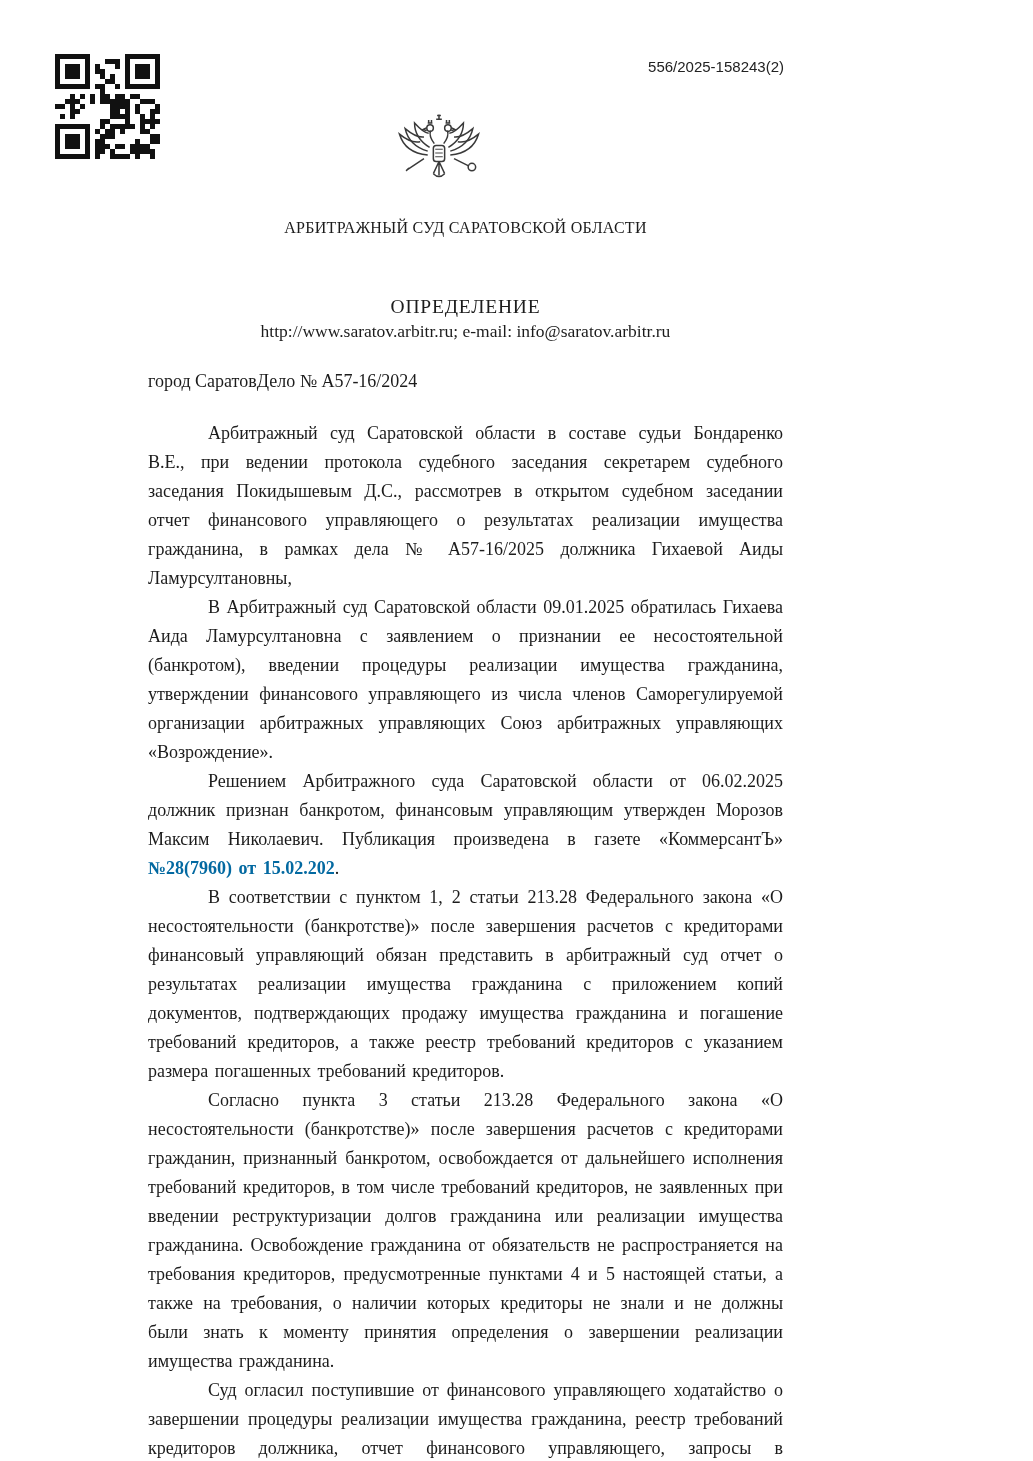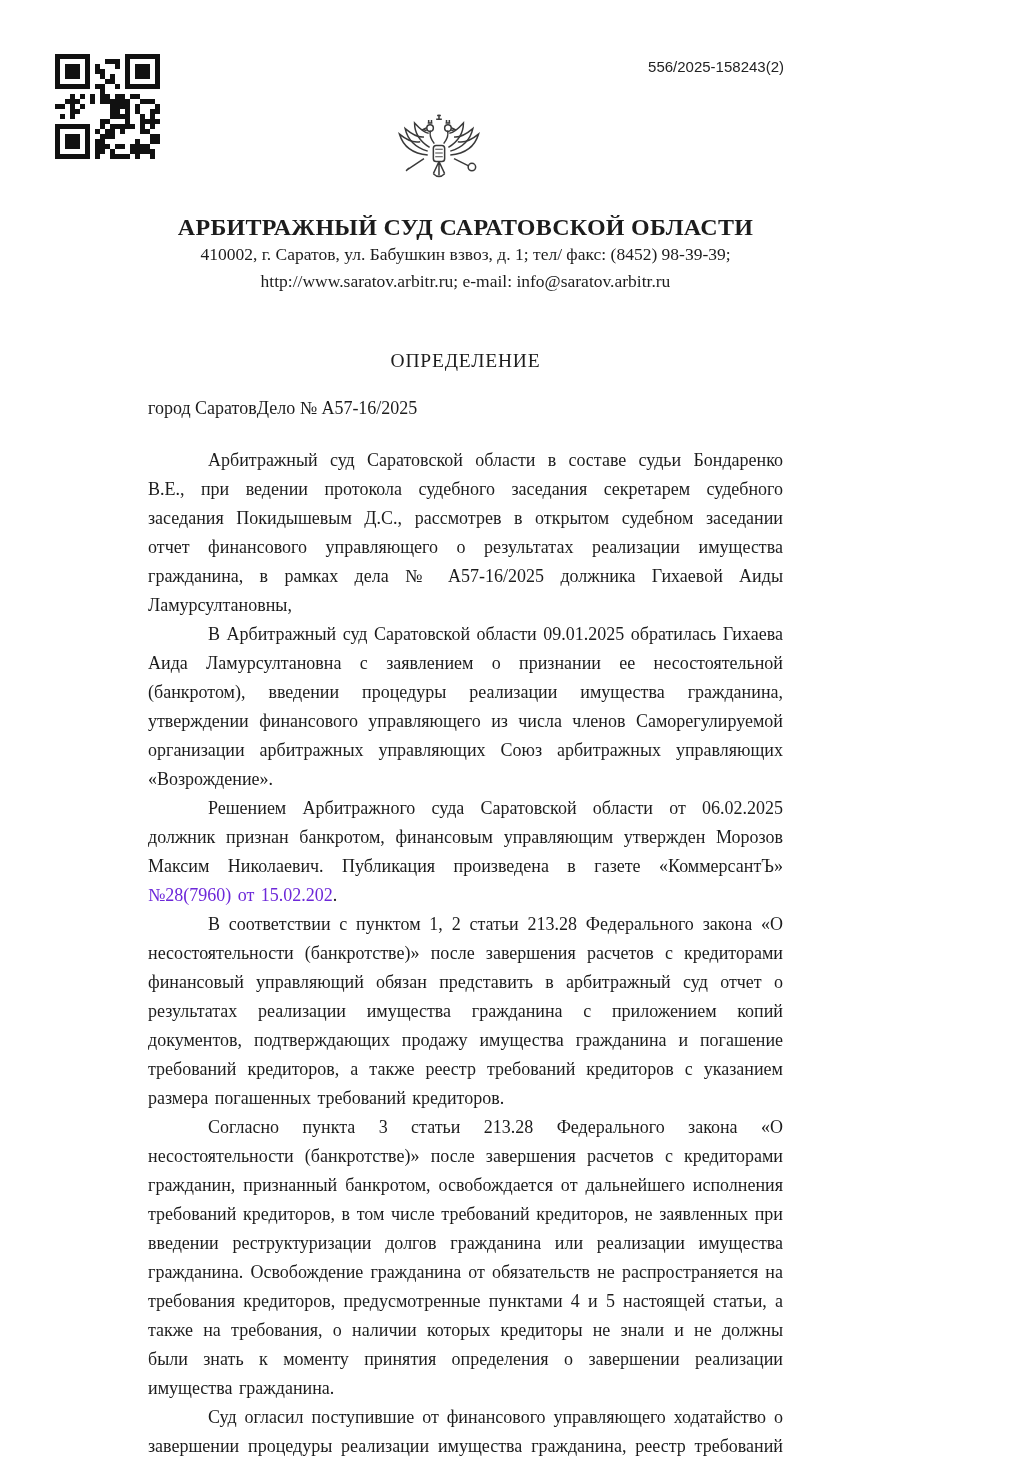--- a/index.html
+++ b/index.html
@@ -36,24 +36,23 @@
     height: 94px;
   }
   .content {
     position: absolute;
     top: 214px;
     left: 148px;
     right: 95px;
   }
   .center { text-align: center; }
   .court-name {
-    font-size: 24px;
+    font-size: 16px;
     line-height: 27px;
     letter-spacing: 0.3px;
-    font-weight: bold;
   }
   .court-line {
     font-size: 17.5px;
     line-height: 27px;
   }
   .doc-title {
     margin-top: 55px;
     font-size: 19.5px;
     letter-spacing: 0.8px;
   }
@@ -78,21 +77,21 @@
     text-indent: 60px;
     word-spacing: 2px;
   }
   .heading-center {
     margin-top: 19px;
     margin-bottom: 19px;
     text-align: center;
     font-size: 18.5px;
     letter-spacing: 0.5px;
   }
-  .faded { color: #6d28d9; }
+  .faded { color: #0369a1; font-weight: bold; }
 </style>
 </head>
 <body>
 
 <div class="page">
 
   <div class="doc-number">556/2025-158243(2)</div>
 
   <svg class="qr" id="qr-svg" viewBox="0 0 21 21" shape-rendering="crispEdges">
       <rect x="0" y="0" width="7" height="7" fill="#111"></rect>
@@ -251,28 +250,27 @@
     <path d="M44 72 Q50 78 56 72"></path>
 
     <path d="M34 56 L16 68 M18 66 l-3 3"></path>
     <path d="M66 56 L82 64"></path>
     <circle cx="85" cy="65" r="4"></circle>
   </svg>
 
   <div class="content">
 
     <div class="center court-name">АРБИТРАЖНЫЙ СУД САРАТОВСКОЙ ОБЛАСТИ</div>
-    <div class="center court-line">410002, г. Саратов, ул. Бабушкин взвоз, д. 1; тел/ факс: (8452) 98-39-39;</div>
+    <div class="center doc-title">ОПРЕДЕЛЕНИЕ</div>
+
     <div class="center court-line">http://www.saratov.arbitr.ru; e-mail: info@saratov.arbitr.ru</div>
-
-    <div class="center doc-title">ОПРЕДЕЛЕНИЕ</div>
 
     <div class="meta-row">
       <span>город Саратов</span>
-      <span>Дело № А57-16/2025</span>
+      <span>Дело № А57-16/2024</span>
     </div>
 
     <div class="body-text">
 
       <p class="para">Арбитражный суд Саратовской области в составе судьи Бондаренко В.Е., при ведении протокола судебного заседания секретарем судебного заседания Покидышевым Д.С., рассмотрев в открытом судебном заседании отчет финансового управляющего о результатах реализации имущества гражданина, в рамках дела № А57-16/2025 должника Гихаевой Аиды Ламурсултановны,</p>
 
 
       <p class="para">В Арбитражный суд Саратовской области 09.01.2025 обратилась Гихаева Аида Ламурсултановна с заявлением о признании ее несостоятельной (банкротом), введении процедуры реализации имущества гражданина, утверждении финансового управляющего из числа членов Саморегулируемой организации арбитражных управляющих Союз арбитражных управляющих «Возрождение».</p>
 
       <p class="para"><span>Решением Арбитражного суда Саратовской области от 06.02.2025 должник признан банкротом, финансовым управляющим утвержден Морозов Максим Николаевич. Публикация произведена в газете «КоммерсантЪ» </span><span class="faded">№28(7960) от 15.02.202</span><span>.</span></p>

